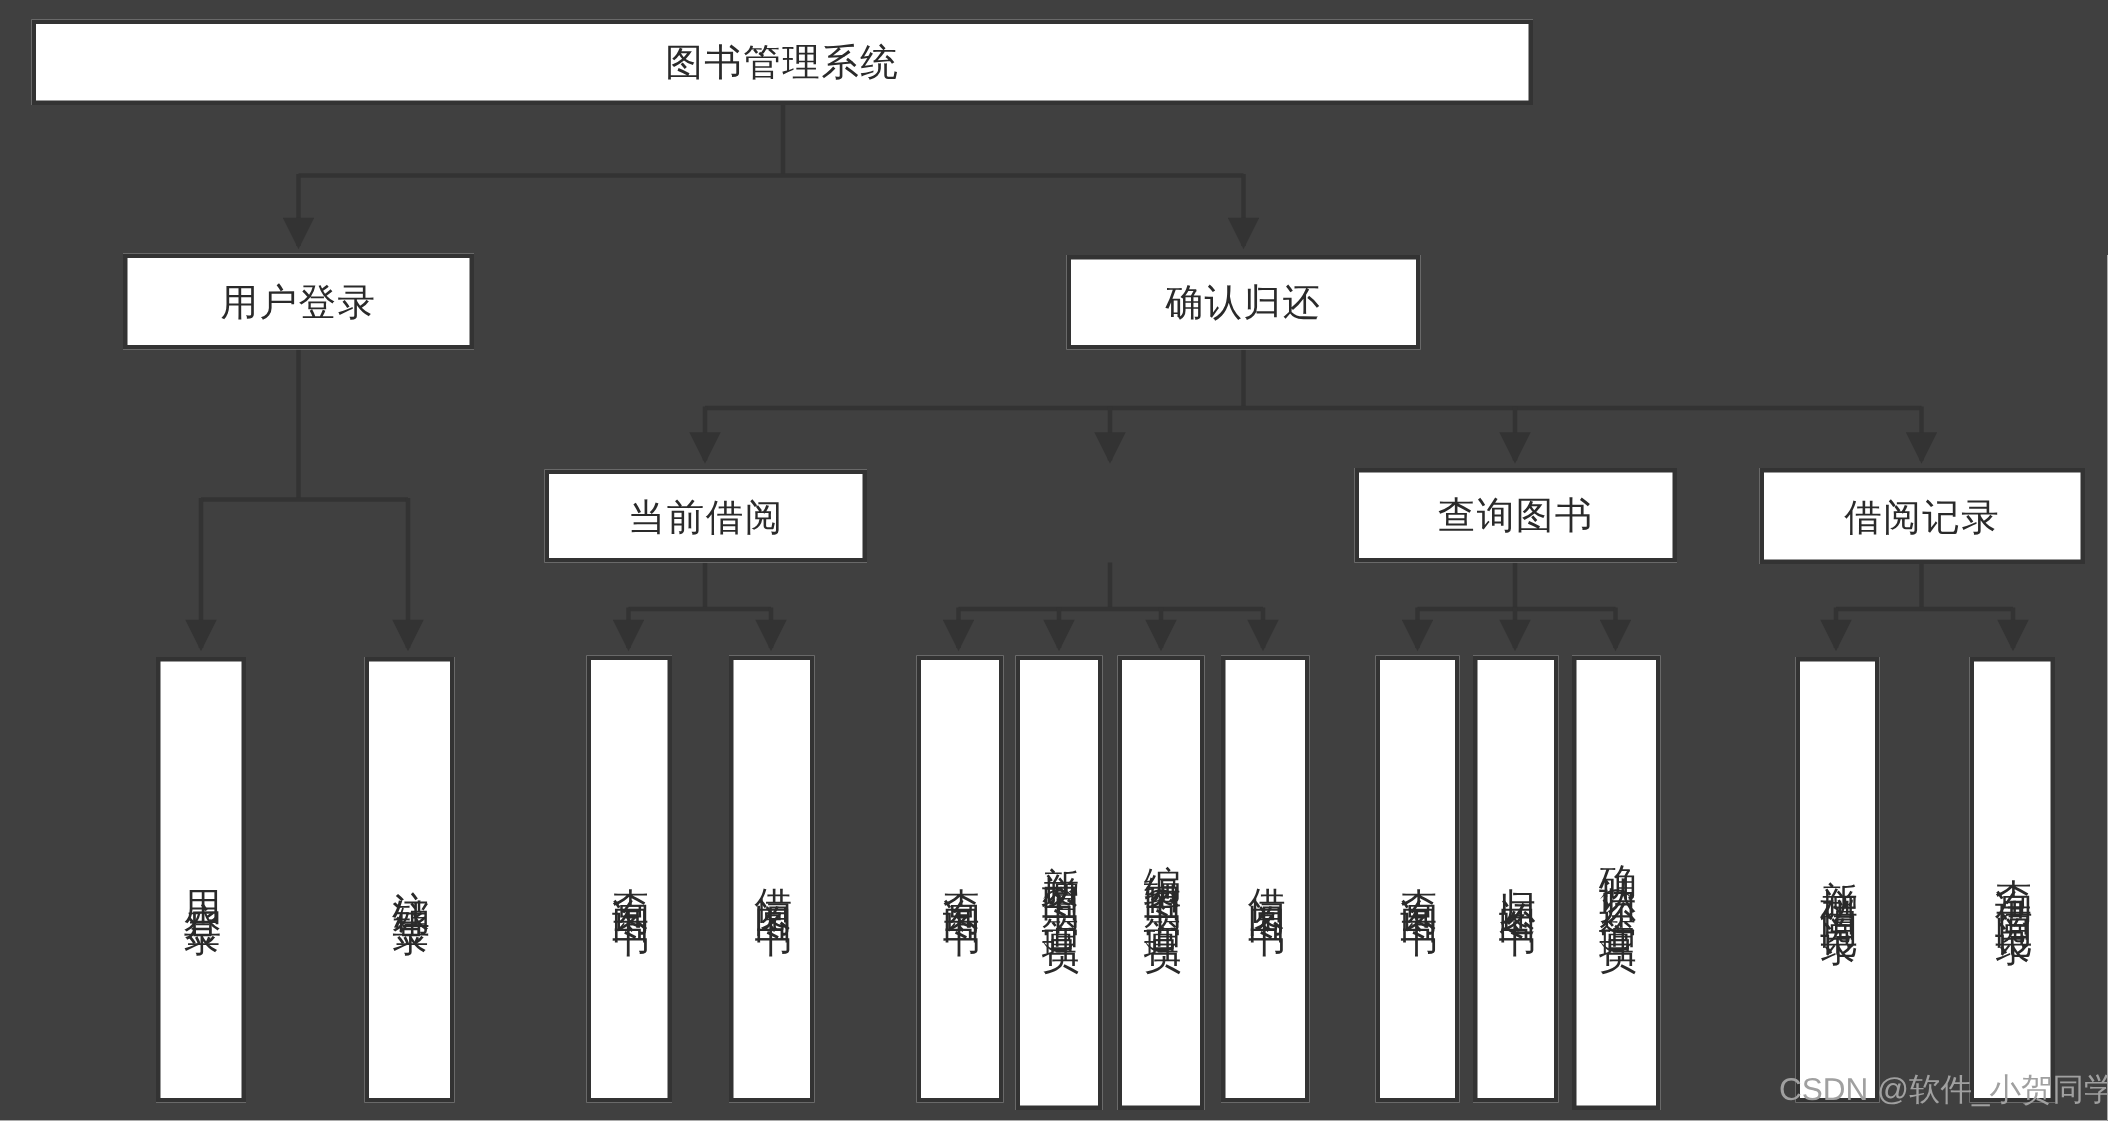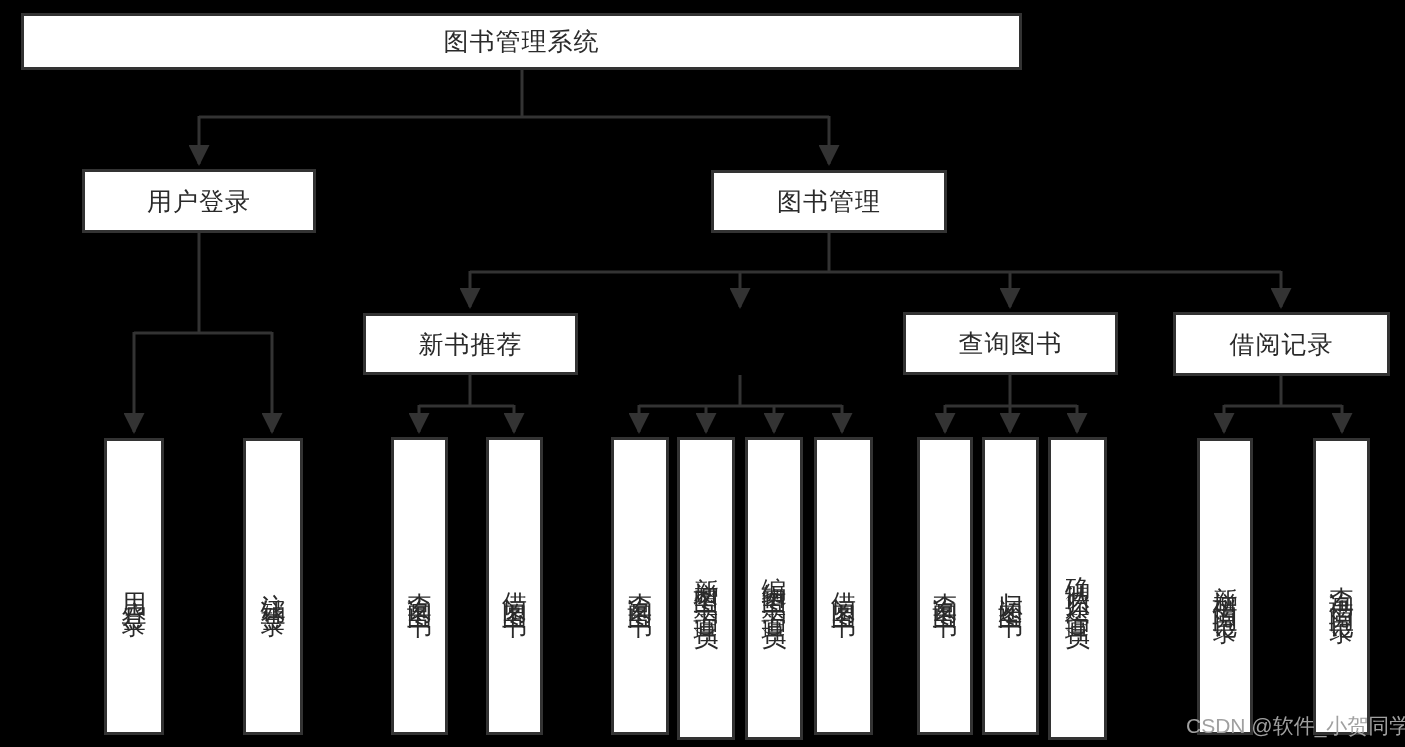--- a/index.html
+++ b/index.html
@@ -1,17 +1,17 @@
 <!DOCTYPE html>
 <html><head>
 <meta charset="utf-8">
 <style>
   html,body{margin:0;padding:0;background:#ffffff;}
   #stage{
-    position:relative;width:1405px;height:747px;background:#000000;overflow:hidden;
+    position:relative;width:1405px;height:747px;background:#404040;overflow:hidden;
     font-family:"Liberation Sans","DejaVu Sans",sans-serif;color:#2a2a2a;
   }
   #wires{position:absolute;left:0;top:0;width:1405px;height:747px;}
   .node{
     position:absolute;box-sizing:border-box;background:#ffffff;border:3px solid #333333;
     display:flex;align-items:center;justify-content:center;
   }
   .hlabel{font-size:25px;letter-spacing:1px;white-space:nowrap;}
   .vnode{display:flex;align-items:center;justify-content:center;}
   .vlabel{
@@ -79,25 +79,25 @@
   </svg>
 
   <div class="node" style="left:21px;top:13px;width:1001px;height:57px">
     <span class="hlabel">图书管理系统</span>
   </div>
 
   <div class="node" style="left:82px;top:169px;width:234px;height:64px">
     <span class="hlabel">用户登录</span>
   </div>
   <div class="node" style="left:711px;top:170px;width:236px;height:63px">
-    <span class="hlabel">图书管理</span>
+    <span class="hlabel">确认归还</span>
   </div>
 
   <div class="node" style="left:363px;top:313px;width:215px;height:62px">
-    <span class="hlabel">新书推荐</span>
+    <span class="hlabel">当前借阅</span>
   </div>
   <div class="node" style="left:903px;top:312px;width:215px;height:63px">
     <span class="hlabel">查询图书</span>
   </div>
   <div class="node" style="left:1173px;top:312px;width:217px;height:64px">
     <span class="hlabel">借阅记录</span>
   </div>
 
   <div class="node vnode" style="left:104px;top:438px;width:60px;height:297px">
     <span class="vlabel">用户登录</span>

